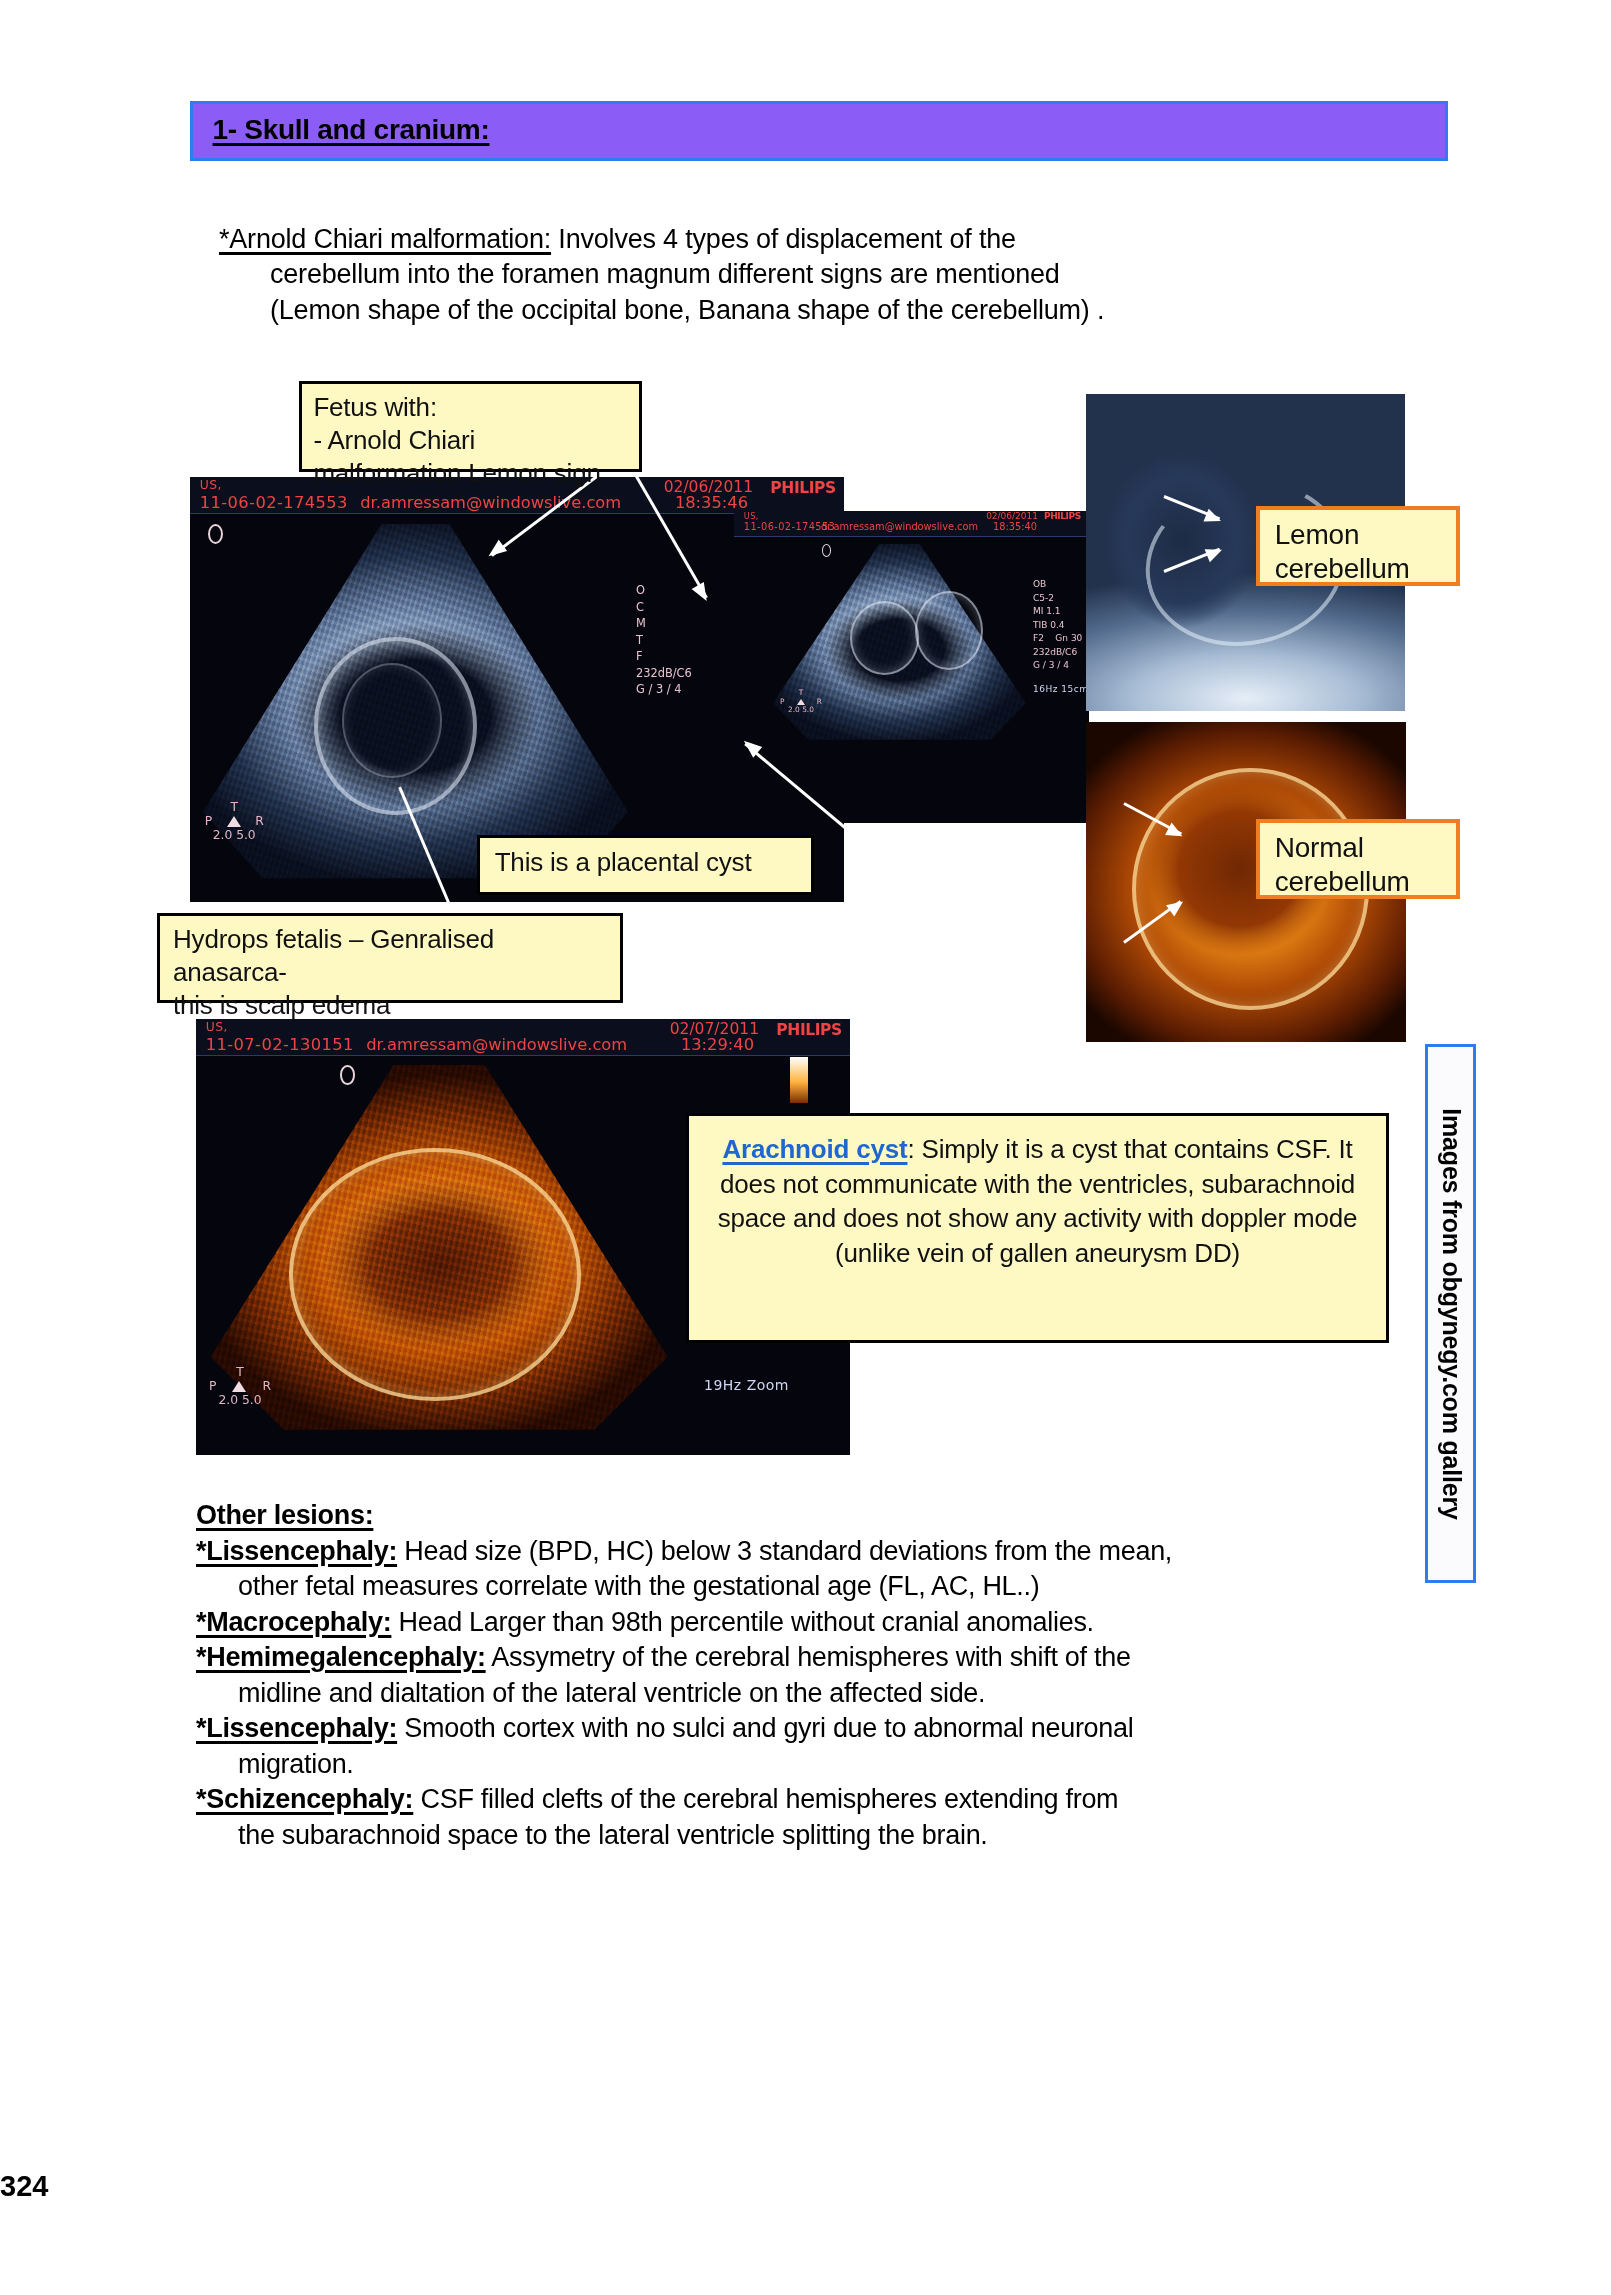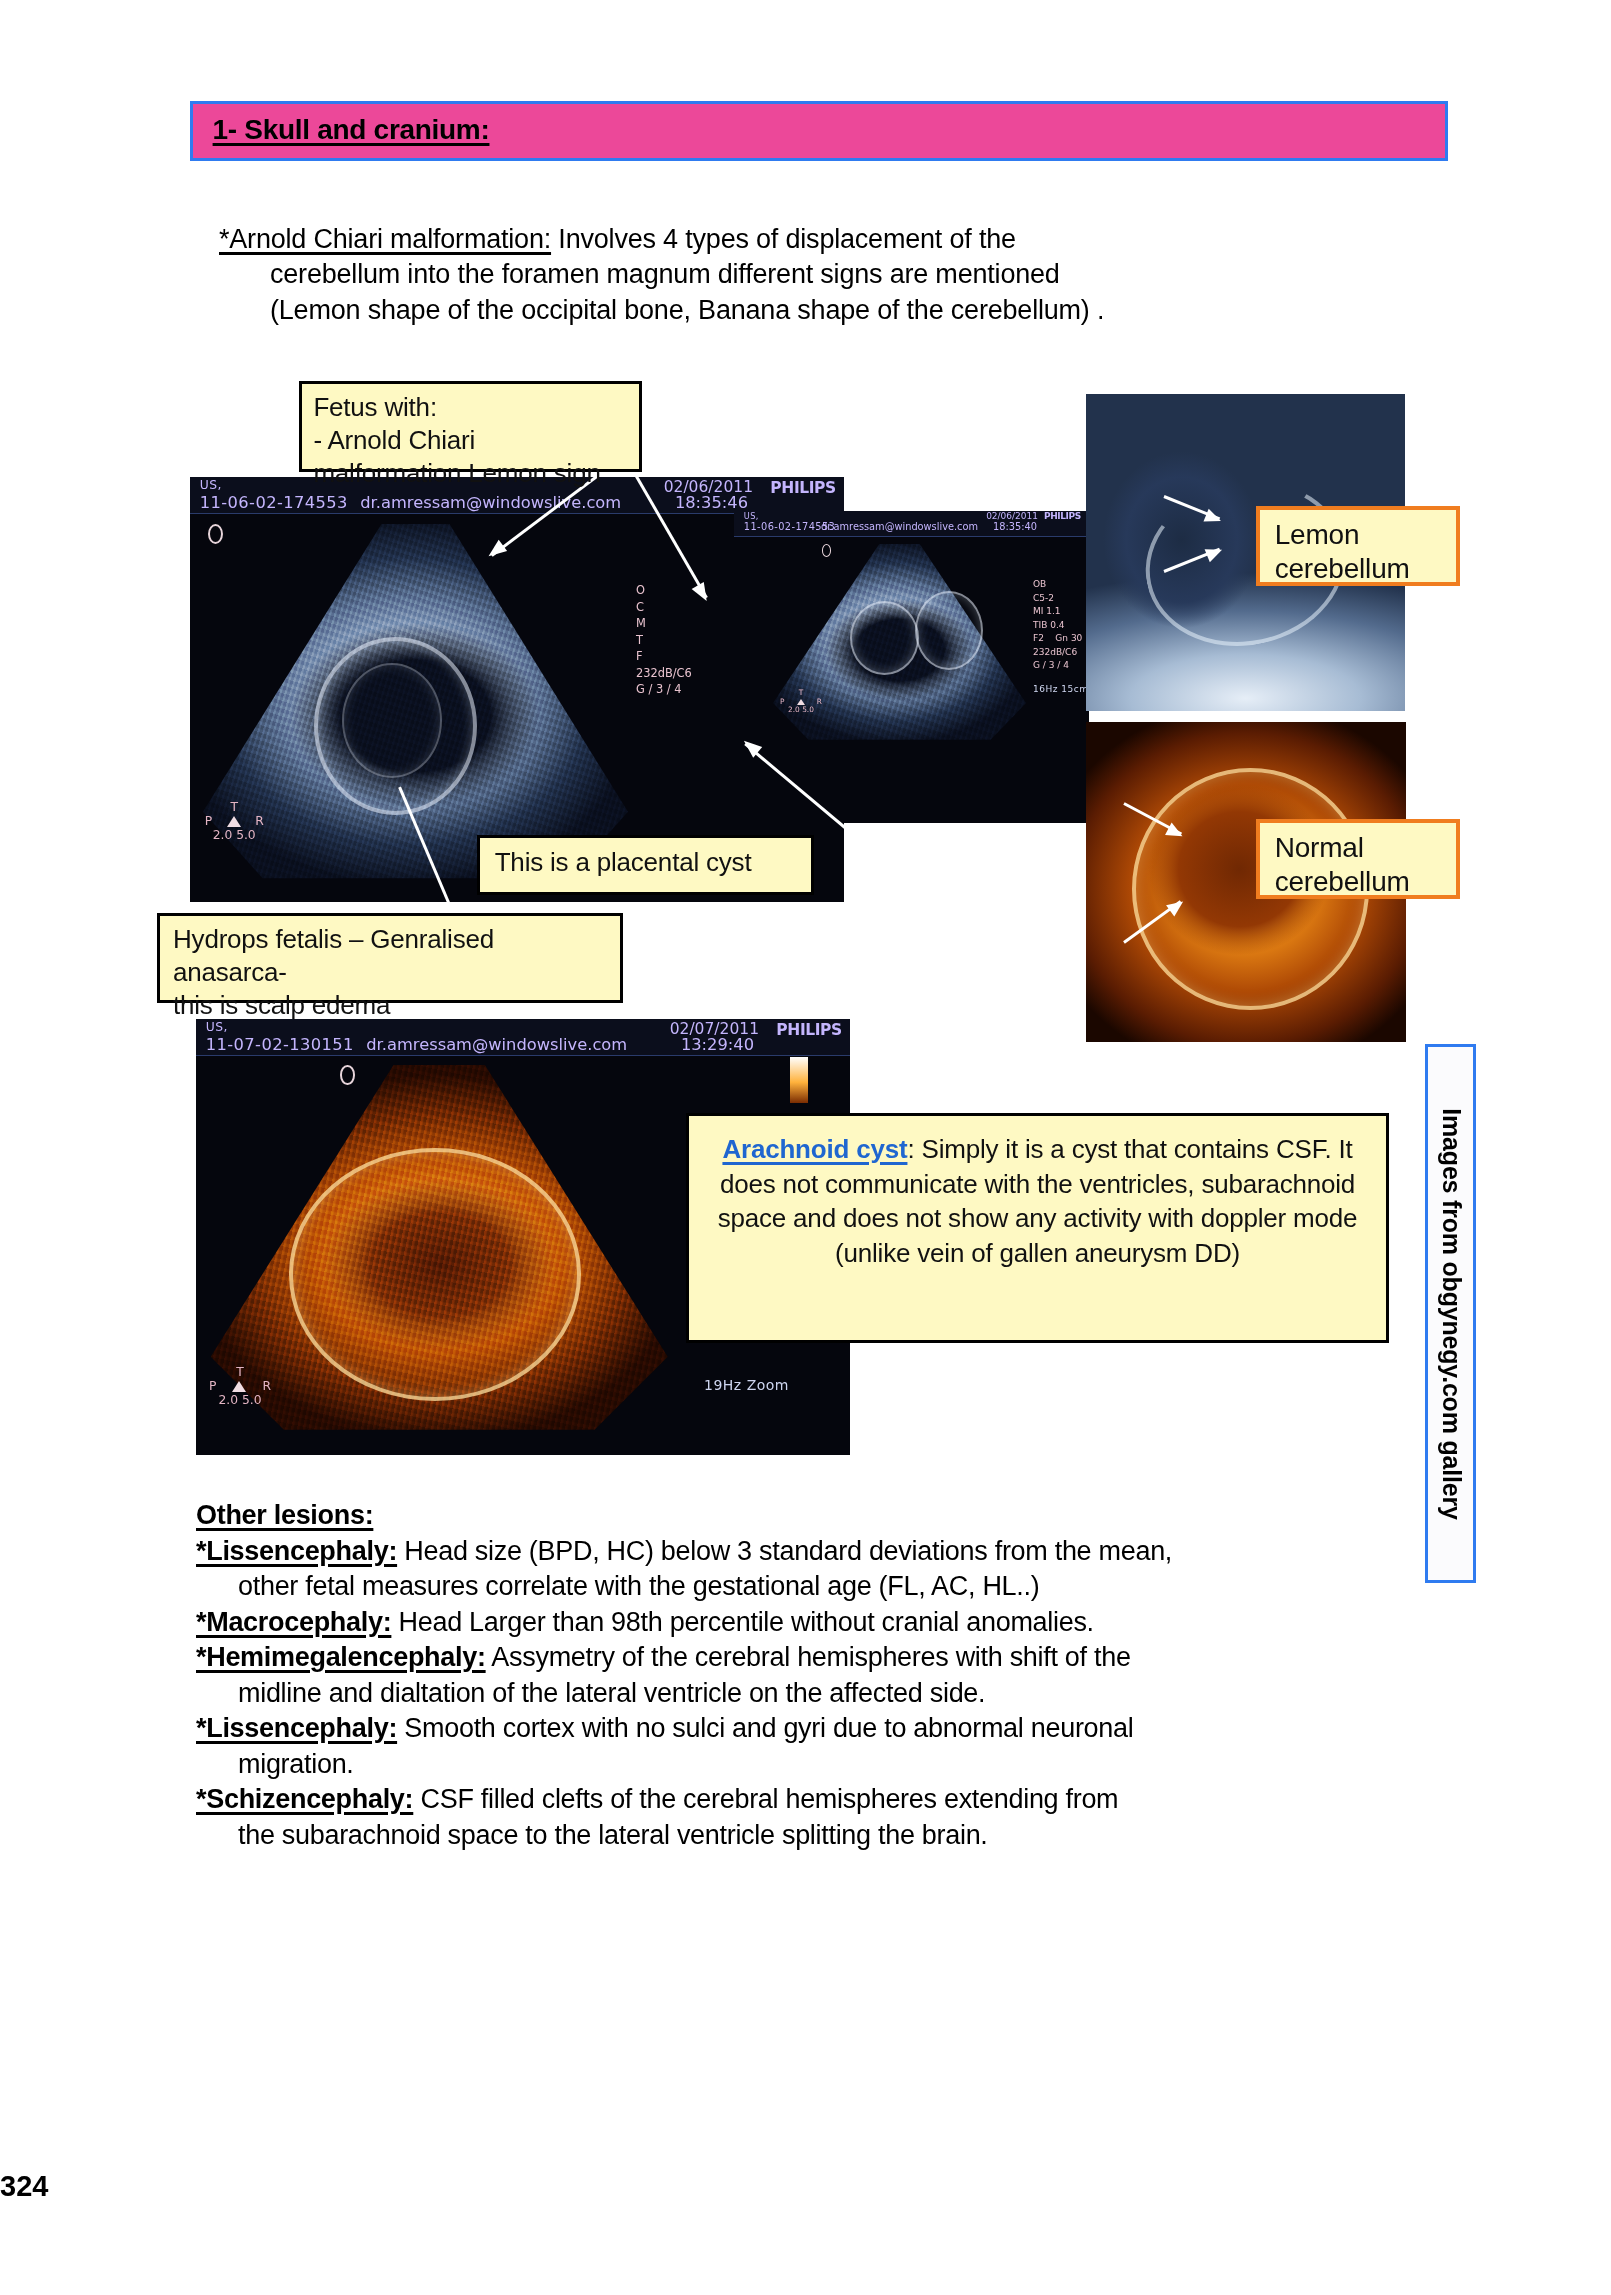--- a/index.html
+++ b/index.html
@@ -20,21 +20,21 @@
   }
 
   
   .header-box {
     position: absolute;
     left: 190px;
     top: 101px;
     width: 1258px;
     height: 60px;
     border: 3.3px solid #2f7bf0;
-    background: #ec4899;
+    background: #8b5cf6;
     box-sizing: border-box;
   }
   .header-title {
     position: absolute;
     left: 19.6px;
     top: 9.8px;
     font-size: 28px;
     font-weight: bold;
     letter-spacing: -0.3px;
     text-decoration: underline;
@@ -140,21 +140,21 @@
     position: absolute;
     background: #05060d;
     overflow: hidden;
   }
   .us-header {
     position: absolute;
     left: 0; right: 0; top: 0;
     height: 36px;
     background: #0b0e1c;
     border-bottom: 1.6px solid #2a3b6b;
-    color: #c4b5fd;
+    color: #ef4444;
     font-family: "DejaVu Sans", sans-serif;
   }
   .us-header .lbl {
     position: absolute; left: 9.8px; top: 0.8px;
     font-size: 12.3px; letter-spacing: 0.4px;
   }
   .us-header .id {
     position: absolute; left: 9.8px; top: 15.5px;
     font-size: 16.3px; letter-spacing: 0.4px;
   }

